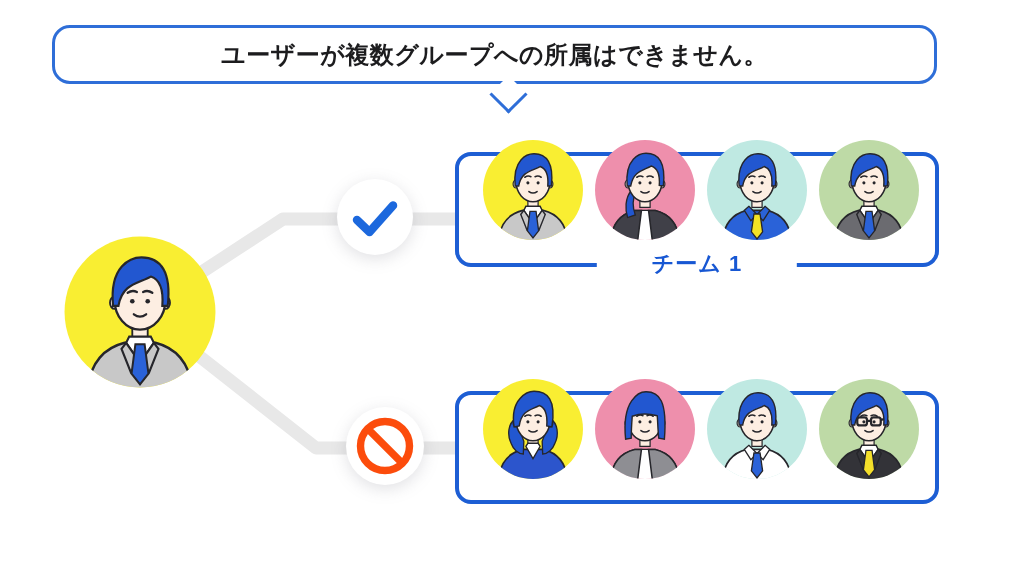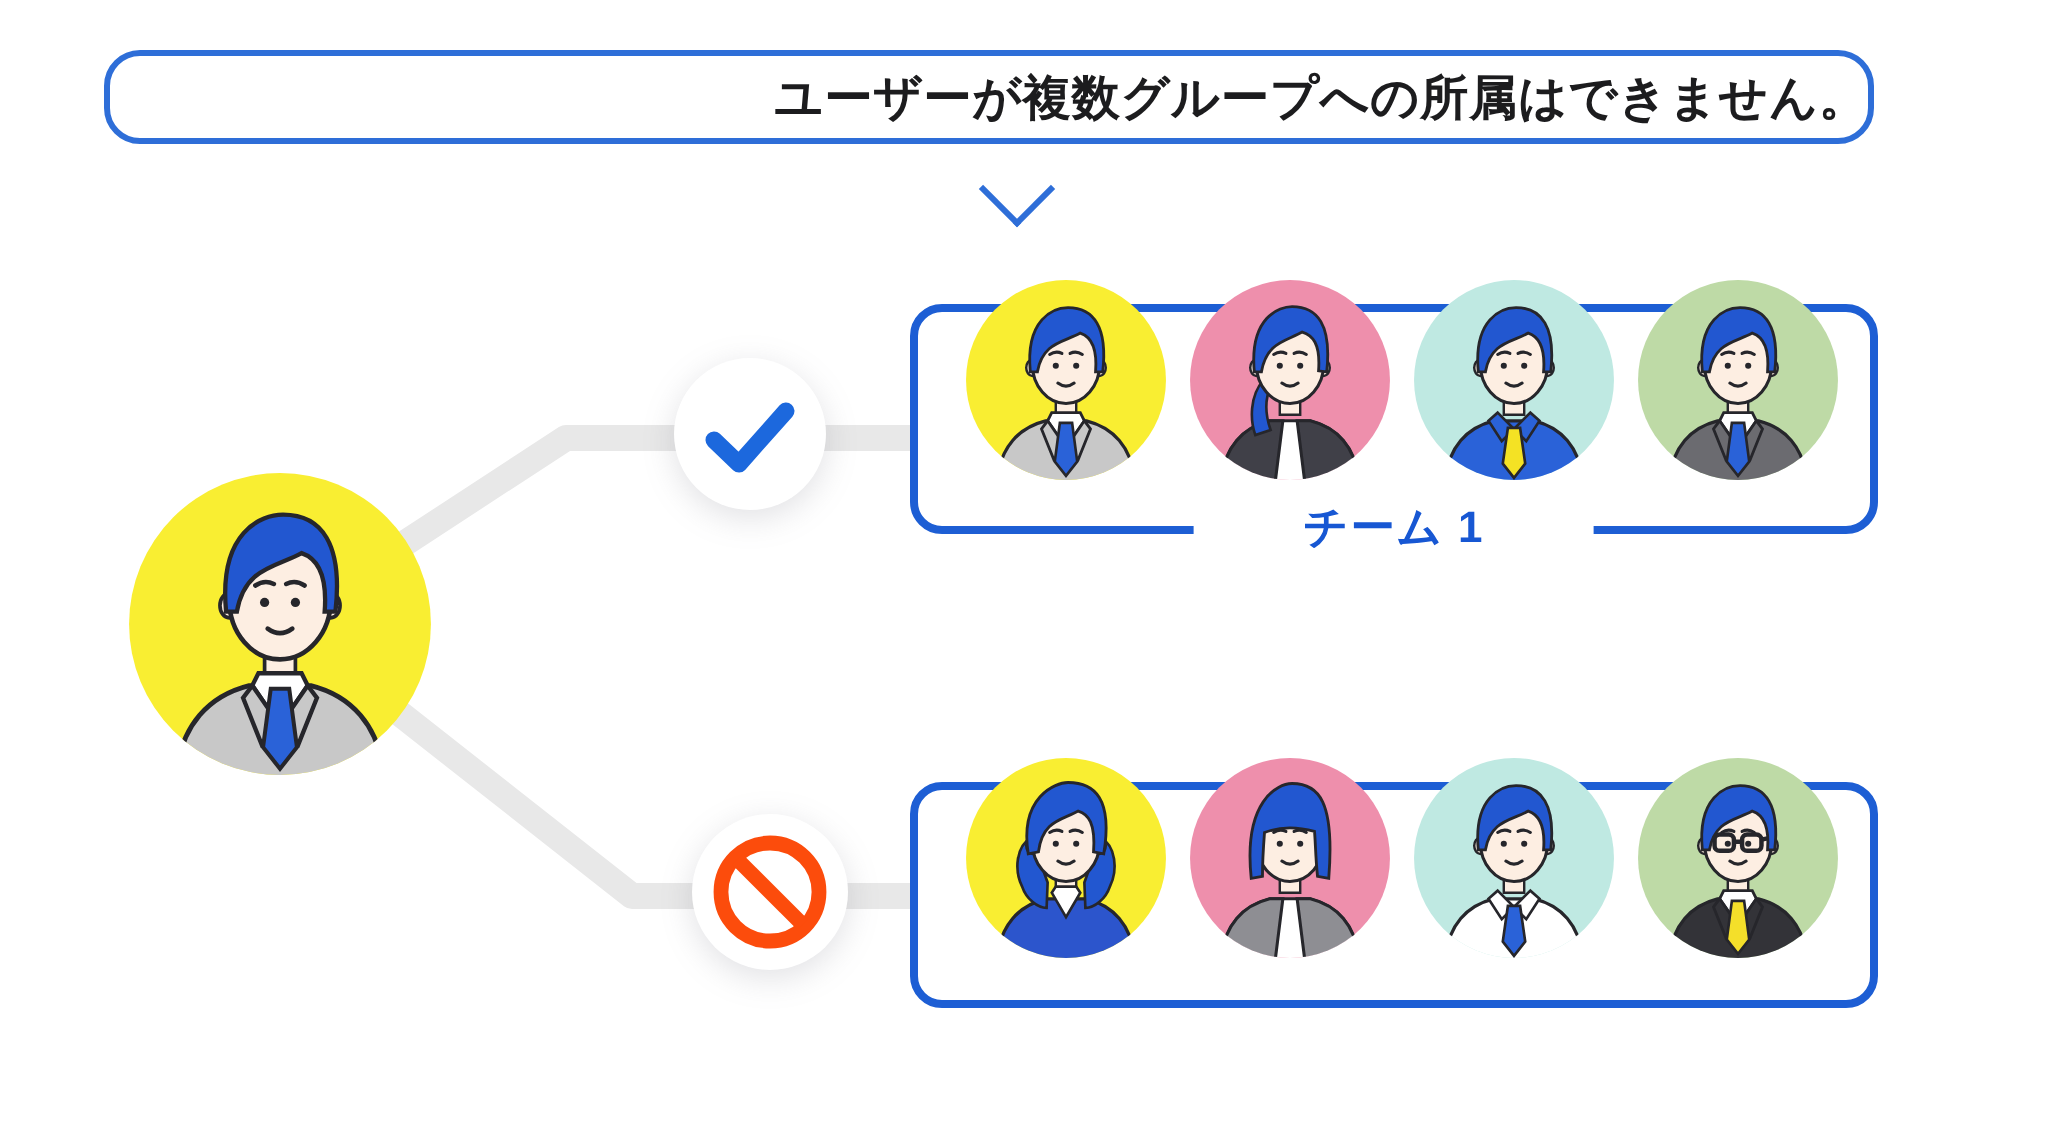--- a/index.html
+++ b/index.html
@@ -5,23 +5,23 @@
   html,body { margin:0; padding:0; background:#fff; }
   .canvas {
     position:relative; width:1024px; height:562px; overflow:hidden; background:#ffffff;
     font-family:"Liberation Sans","DejaVu Sans",sans-serif;
   }
   
   .connectors { position:absolute; left:0; top:0; z-index:1; }
   .conn { stroke:var(--connector,#e8e8e8); stroke-width:13; fill:none; stroke-linejoin:round; stroke-linecap:butt; }
   
   .bubble {
-    position:absolute; left:52px; top:25px; width:885px; height:47px; box-sizing:border-box;
+    position:absolute; left:52px; top:25px; width:885px; height:59px; box-sizing:border-box;
     border:3px solid var(--bubble-border,#2e6ed8); border-radius:18px; background:#fff; z-index:2;
-    display:flex; align-items:center; justify-content:flex-end;
+    display:flex; align-items:center; justify-content:center;
   }
   .bubble-text { font-size:24px; font-weight:700; color:var(--text,#1c1c1e); letter-spacing:0.5px; white-space:nowrap; }
   .bubble-tail {
     position:absolute; left:495px; top:81px; width:24px; height:24px; background:#fff; z-index:3;
     border-right:3px solid var(--bubble-border,#2e6ed8); border-bottom:3px solid var(--bubble-border,#2e6ed8);
     transform:rotate(45deg);
   }
   
   .user-avatar { position:absolute; left:63px; top:235px; width:154px; height:154px; z-index:2; }
   

